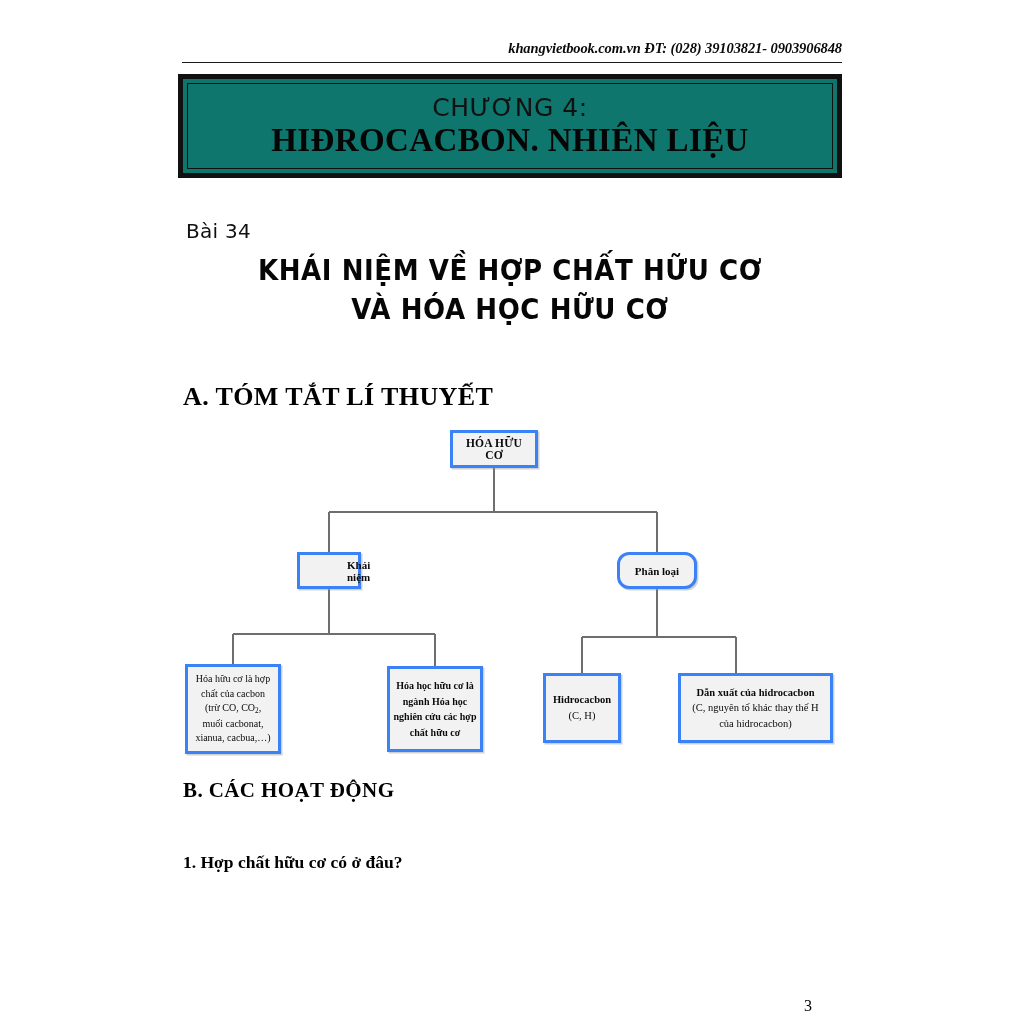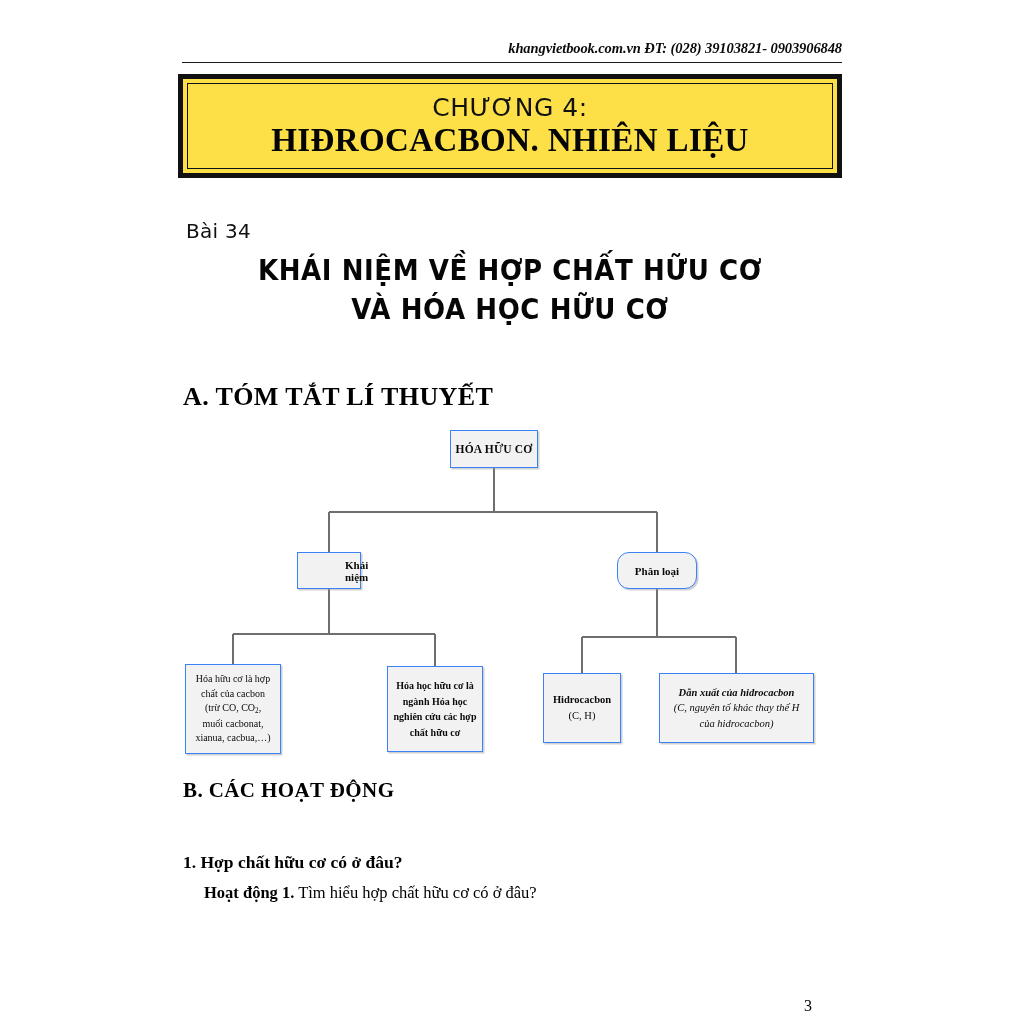--- a/index.html
+++ b/index.html
@@ -47,21 +47,21 @@
 
   
   .chapter-banner {
     position: absolute;
     left: 178px;
     top: 74px;
     width: 664px;
     height: 104px;
     border: 5px solid #111111;
     box-sizing: border-box;
-    background: #fde047;
+    background: #0f766e;
   }
   .chapter-banner-inner {
     position: absolute;
     inset: 4px;
     border: 1.5px solid #111111;
     box-sizing: border-box;
     display: flex;
     flex-direction: column;
     align-items: center;
     justify-content: center;
@@ -162,21 +162,21 @@
     position: absolute;
     left: 0;
     top: 0;
     width: 1024px;
     height: 1024px;
     pointer-events: none;
   }
   .node {
     position: absolute;
     background: #f2f2f2;
-    border: 1px solid #3b82f6;
+    border: 3px solid #3b82f6;
     box-sizing: border-box;
     display: flex;
     align-items: center;
     justify-content: center;
     text-align: center;
     color: #0a0a0a;
     box-shadow: 1.5px 1.5px 0 rgba(150,150,150,0.45);
   }
   .node-text {
     display: block;
@@ -203,22 +203,22 @@
   .node-l3b {
     left: 387px; top: 666px; width: 96px; height: 86px;
     font-size: 10px; line-height: 1.55; font-weight: bold;
   }
   .node-l3c {
     left: 543px; top: 673px; width: 78px; height: 70px;
     font-size: 10.5px; line-height: 1.5;
   }
   .node-l3c .first { font-weight: bold; }
   .node-l3d {
-    left: 659px; top: 673px; width: 155px; height: 70px;
-    font-size: 10.5px; line-height: 1.45; font-style: italic;
+    left: 678px; top: 673px; width: 155px; height: 70px;
+    font-size: 10.5px; line-height: 1.45;
   }
   .node-l3d .first { font-weight: bold; }
   sub { font-size: 72%; vertical-align: -0.22em; }
 </style>
 </head>
 <body>
 
 <div class="page">
 
   <div class="header">khangvietbook.com.vn  ĐT: (028) 39103821- 0903906848</div>
@@ -301,19 +301,16 @@
   <div class="node node-l3d">
     <span class="node-text">
       <span class="first">Dẫn xuất của hidrocacbon</span><br>
       <span>(C, nguyên tố khác thay thế H</span><br>
       <span>của hidrocacbon)</span>
     </span>
   </div>
 
   <div class="sec-b">B. CÁC HOẠT ĐỘNG</div>
   <div class="item-1">1. Hợp chất hữu cơ có ở đâu?</div>
-  <div class="activity">
-    <b>Hoạt động 1.</b><span> Tìm hiểu hợp chất hữu cơ có ở đâu?</span>
-  </div>
 
   <div class="page-number">3</div>
 
 </div>
 
 </body></html>

